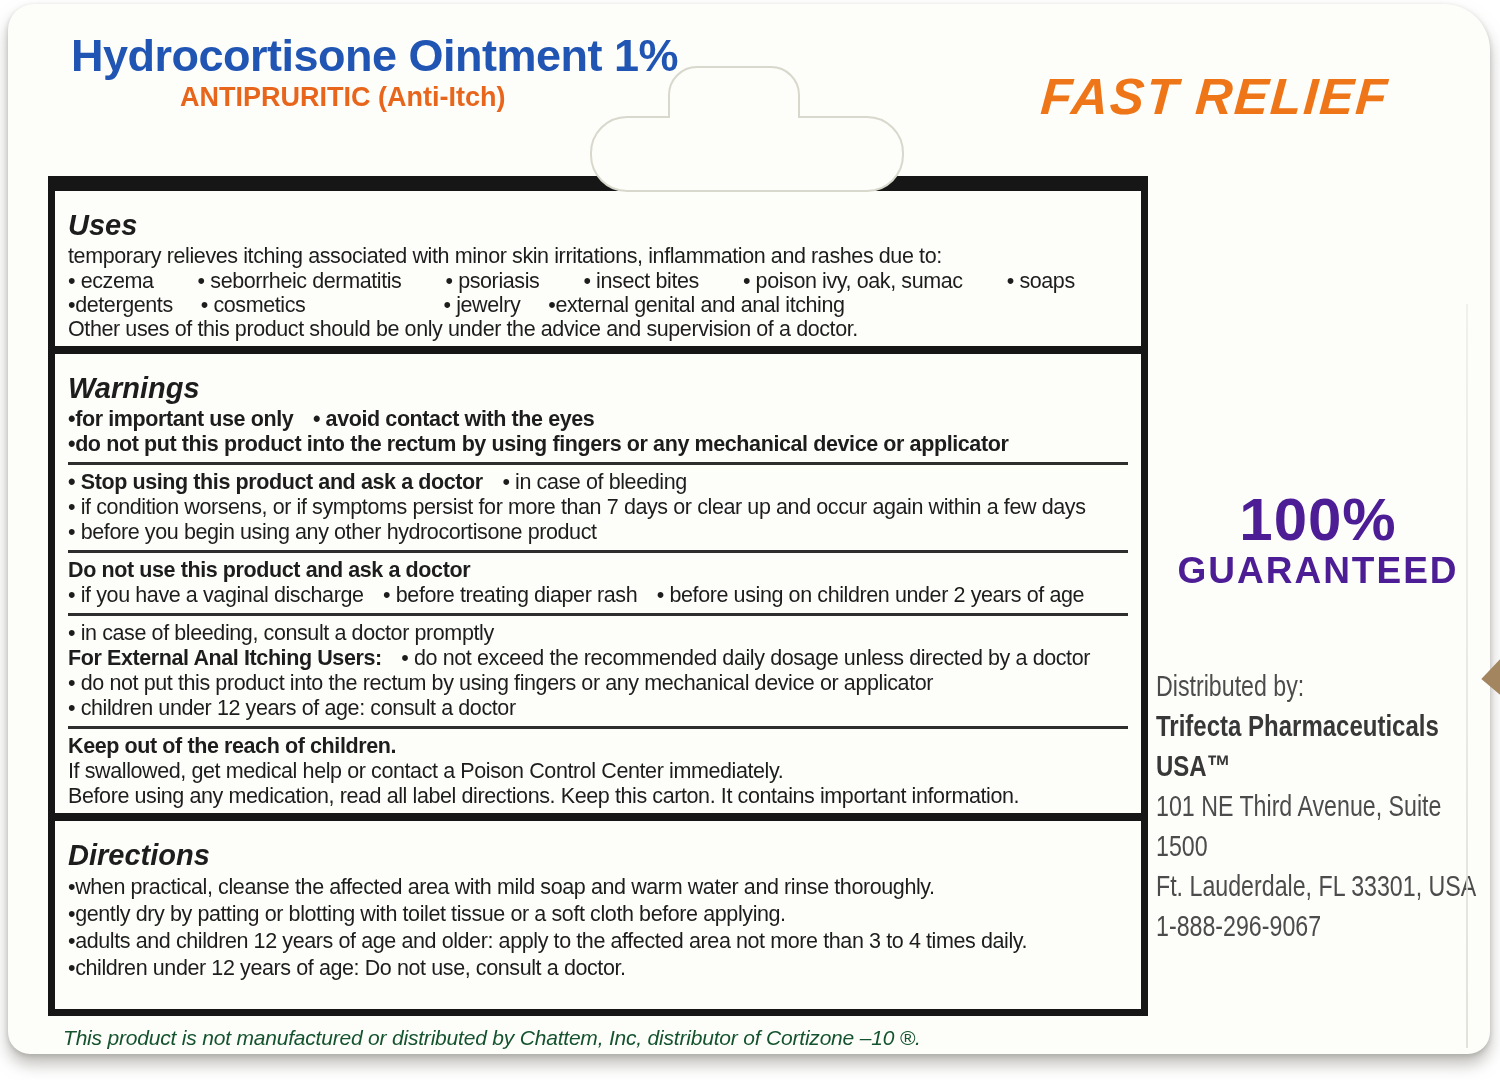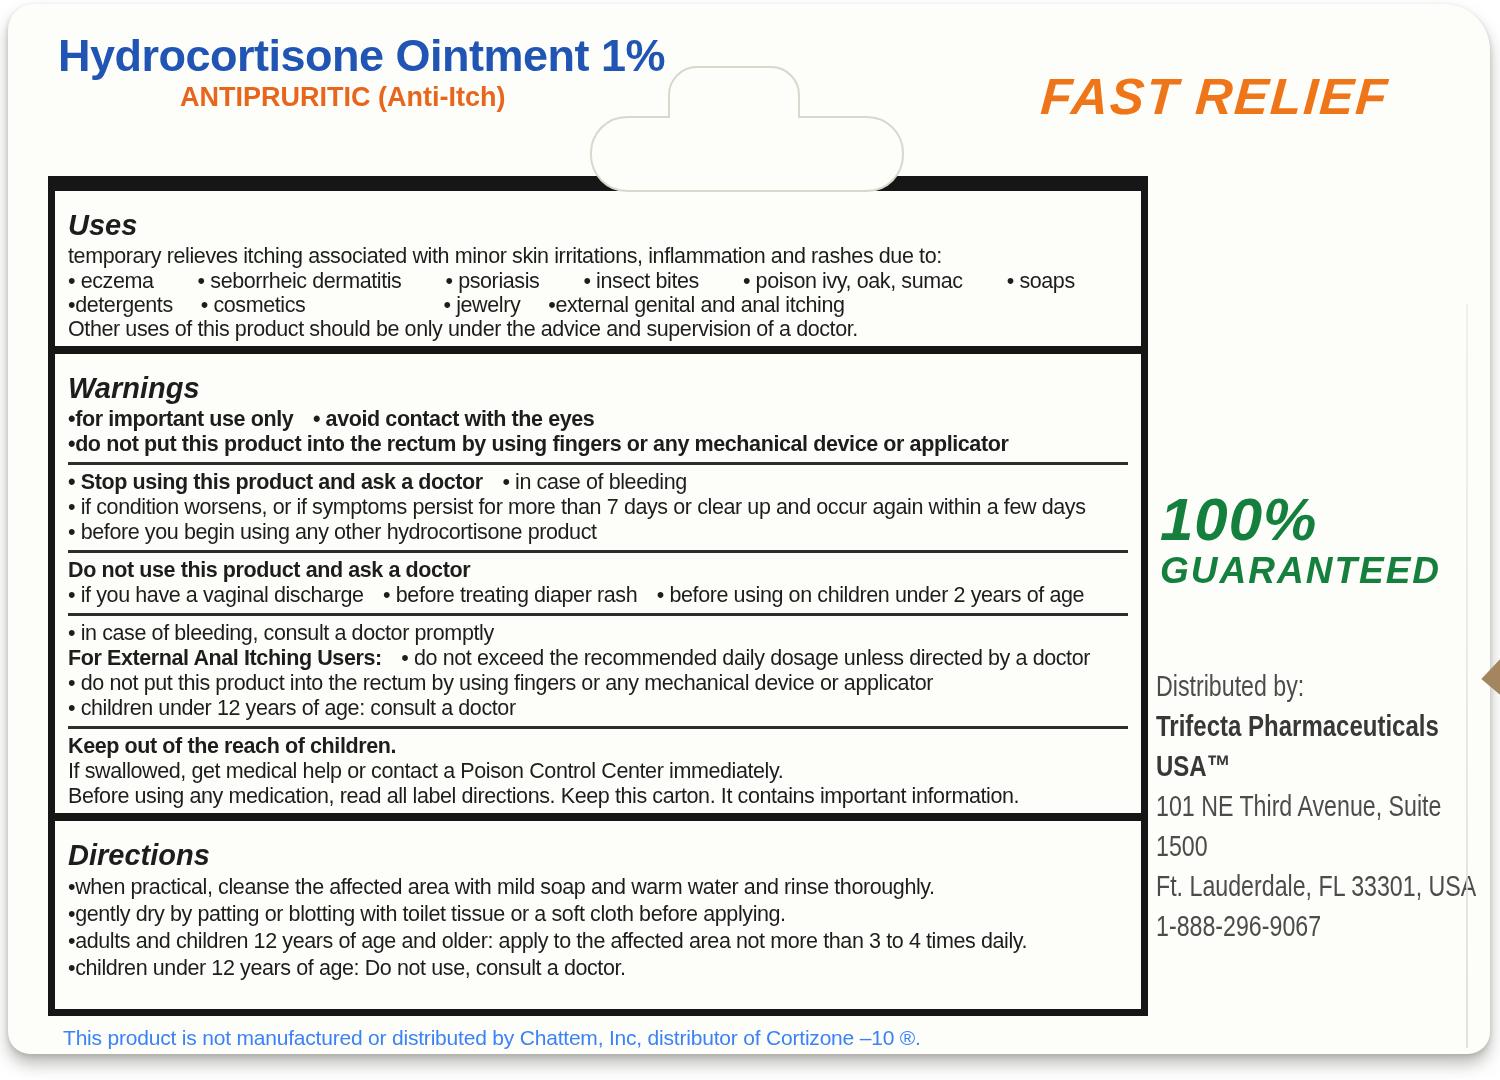--- a/index.html
+++ b/index.html
@@ -3,21 +3,21 @@
 <meta charset="utf-8">
 <style>
   html,body{margin:0;padding:0;background:#ffffff;}
   .stage{position:relative;width:1500px;height:1080px;overflow:hidden;
          font-family:"Liberation Sans",sans-serif;color:#1d1d1d;}
   .card{position:absolute;left:8px;top:4px;width:1482px;height:1050px;
         background:#fdfdfa;border-radius:26px 46px 22px 22px;
         box-shadow:0 10px 16px rgba(135,133,125,.55),0 2px 5px rgba(0,0,0,.18);}
   
   .brand{position:absolute;left:50px;top:26px;}
-  .title{font-weight:bold;font-size:45px;line-height:52px;color:#2155b4;letter-spacing:-.5px;}
+  .title{font-weight:bold;font-size:45px;line-height:52px;color:#2155b4;letter-spacing:-.5px;margin-left:13px;}
   .subtitle{margin-left:122px;margin-top:0;font-weight:bold;font-size:27px;line-height:30px;color:#e8651c;}
   .fast{position:absolute;left:1002px;top:64px;width:410px;text-align:center;
         font-style:italic;font-weight:bold;font-size:51px;line-height:58px;color:#ee7518;
         letter-spacing:2px;transform:skewX(-4deg);}
   
   .hang-tab{position:absolute;left:582px;top:62px;z-index:3;}
   
   .df-box{position:absolute;left:40px;top:172px;width:1100px;height:840px;z-index:1;
           border:7px solid #161616;box-sizing:border-box;overflow:hidden;
           font-size:21.5px;letter-spacing:-.4px;line-height:24px;background:#fdfdfa;}
@@ -37,29 +37,29 @@
   .ib::before{content:"\2022\00a0";}
   .ibt::before{content:"\2022";}
   .sp{margin-left:14px;text-align:right;}
   .urow{display:flex;}
   .r1{column-gap:44px;}
   .r2{column-gap:28px;}
   .r2 .ub:nth-child(2){margin-right:110px;}
   .ub::before{content:"\2022\00a0";}
   .r2 .ub:nth-child(1)::before,.r2 .ub:nth-child(4)::before{content:"\2022";}
   
-  .guarantee{position:absolute;left:1152px;top:486px;width:316px;
-             color:#15803d;font-weight:bold;font-style:italic;}
+  .guarantee{position:absolute;left:1152px;top:486px;width:316px;text-align:center;
+             color:#4c1d95;font-weight:bold;}
   .g-pct{font-size:60px;line-height:60px;letter-spacing:1px;}
   .g-word{font-size:37px;line-height:42px;letter-spacing:2px;}
   .dist{position:absolute;left:1148px;top:662px;width:412px;transform:scaleX(.8);
         transform-origin:0 0;color:#4c4c4c;font-size:29px;line-height:40px;}
   .dist .name{font-weight:bold;color:#383838;font-size:30px;}
   
-  .disclaimer{position:absolute;left:55px;top:1022px;font-size:21px;color:#3b82f6;letter-spacing:-.2px;}
+  .disclaimer{position:absolute;left:55px;top:1022px;font-size:21px;color:#14532d;letter-spacing:-.2px;font-style:italic;}
   
   .fold{position:absolute;left:1458px;top:300px;width:2px;height:744px;
         background:linear-gradient(#eeeee8,#dcdcd4);opacity:.8;}
   .notch{position:absolute;left:1470px;top:652px;width:22px;height:42px;background:#a3855f;
          clip-path:polygon(100% 8%,15% 55%,100% 92%);}
 </style>
 </head>
 <body>
 
 <div class="stage">

